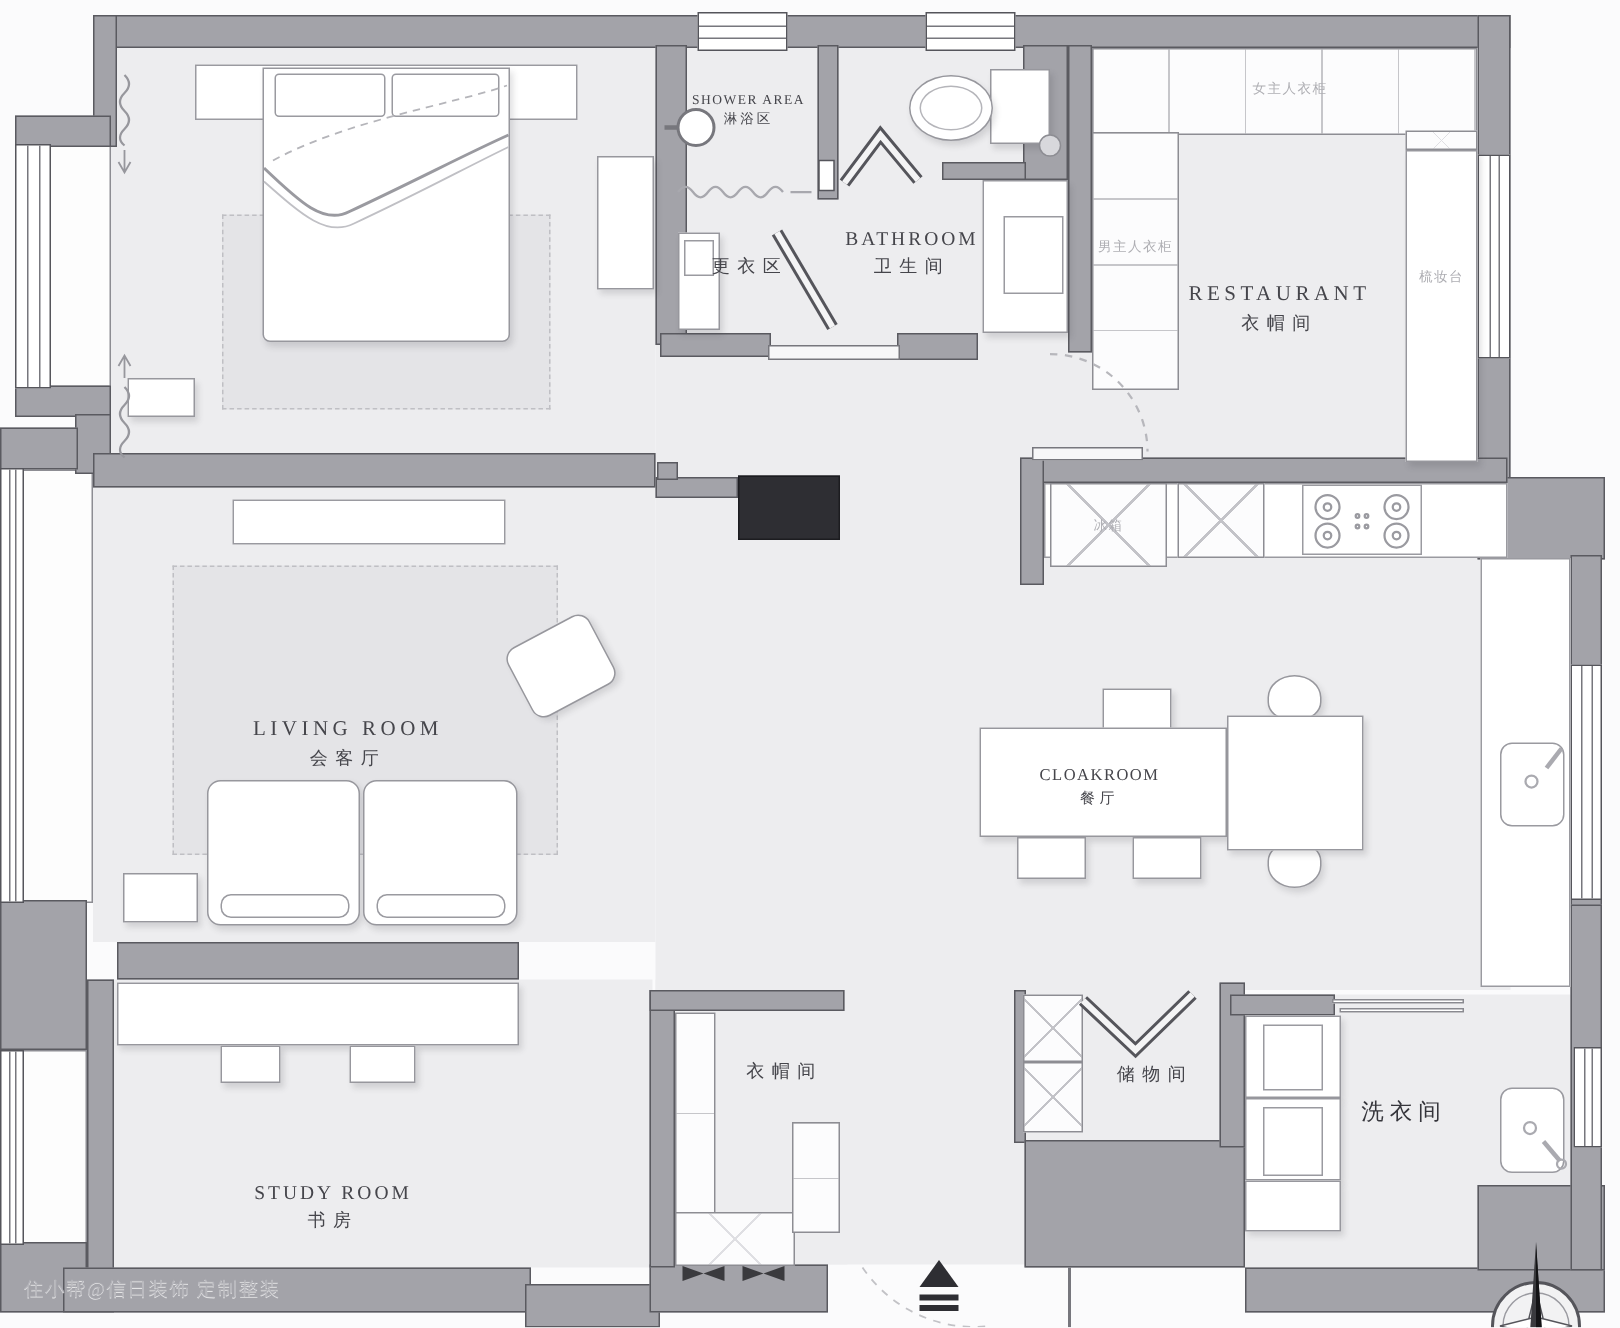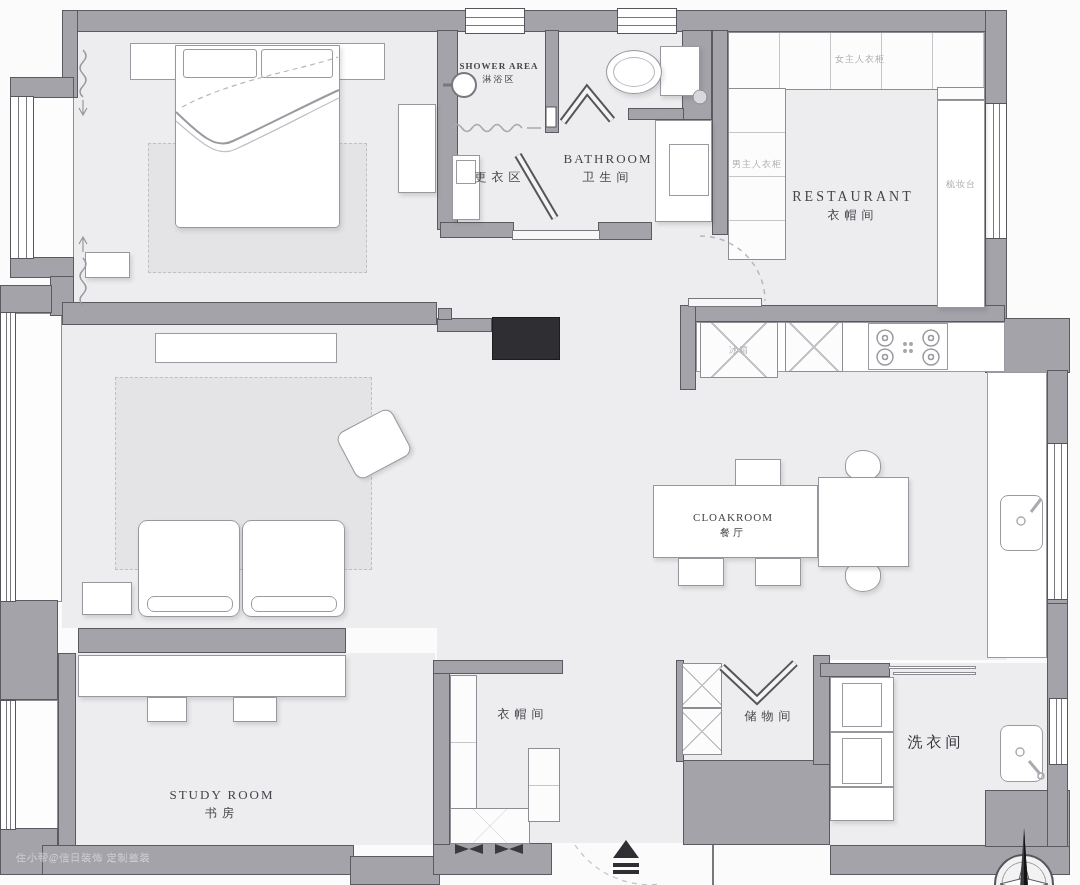--- a/index.html
+++ b/index.html
@@ -29,26 +29,26 @@
   .win-h i{position:absolute;left:0;right:0;height:1px;background:#77777d;}
   .win-v{background:#fff;border:1px solid #55555b;}
   .win-v i{position:absolute;top:0;bottom:0;width:1px;background:#77777d;}
   .lab{position:absolute;transform:translateX(-50%);text-align:center;color:#45454b;
        line-height:1.45;white-space:nowrap;}
   .lab .en{display:block;font-size:13px;letter-spacing:2px;}
   .lab .zh{display:block;font-size:12px;letter-spacing:5px;}
   .lab.lg .en{font-size:14px;letter-spacing:3px;}
   .lab.md .en{font-size:11px;letter-spacing:1px;}
   .lab.md .zh{font-size:10px;letter-spacing:3px;}
-  .lab.sm .en{font-size:9px;letter-spacing:1px;font-weight:bold;}
+  .lab.sm .en{font-size:9px;letter-spacing:1px;}
   .lab.sm .zh{font-size:9px;letter-spacing:2px;}
   .lab.big .zh{font-size:15px;letter-spacing:4px;color:#35353b;}
   .slab{position:absolute;transform:translateX(-50%);font-size:9px;letter-spacing:1px;
         color:#aeaeb3;white-space:nowrap;text-align:right;}
-  .wm{position:absolute;font-size:10px;letter-spacing:1px;color:rgba(170,170,176,.8);
+  .wm{position:absolute;font-size:13px;letter-spacing:1px;color:rgba(170,170,176,.8);
       text-shadow:0 1px 0 rgba(255,255,255,.7);white-space:nowrap;}
   svg{position:absolute;left:0;top:0;}
 </style>
 </head>
 <body>
 
 <div id="plan">
 
   <div class="a floor" style="left:62px;top:30px;width:375px;height:272px"></div>
   <div class="a floor" style="left:437px;top:30px;width:131px;height:208px"></div>
@@ -309,20 +309,24 @@
     <span class="zh">更衣区</span>
   </div>
   <div class="lab" style="left:608px;top:150px">
     <span class="en">BATHROOM</span>
     <span class="zh">卫生间</span>
   </div>
   <div class="lab lg" style="left:853px;top:187px">
     <span class="en">RESTAURANT</span>
     <span class="zh">衣帽间</span>
   </div>
+  <div class="lab lg" style="left:232px;top:477px">
+    <span class="en">LIVING ROOM</span>
+    <span class="zh">会客厅</span>
+  </div>
   <div class="lab md" style="left:733px;top:510px">
     <span class="en">CLOAKROOM</span>
     <span class="zh">餐厅</span>
   </div>
   <div class="lab" style="left:222px;top:786px">
     <span class="en">STUDY ROOM</span>
     <span class="zh">书房</span>
   </div>
   <div class="lab" style="left:523px;top:706px">
     <span class="zh">衣帽间</span>

